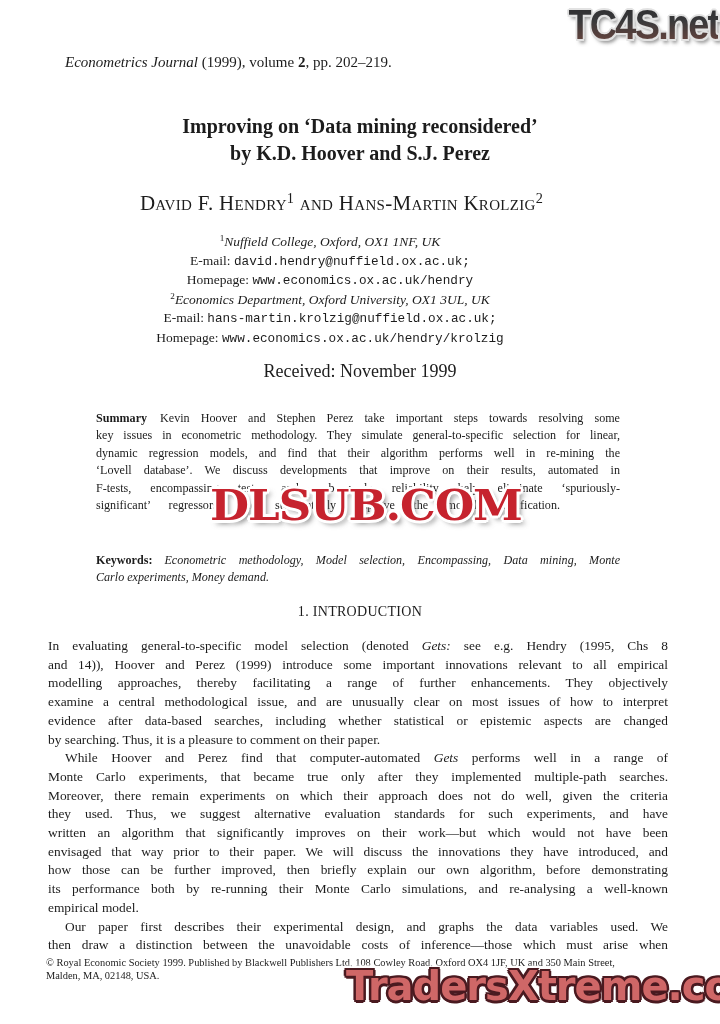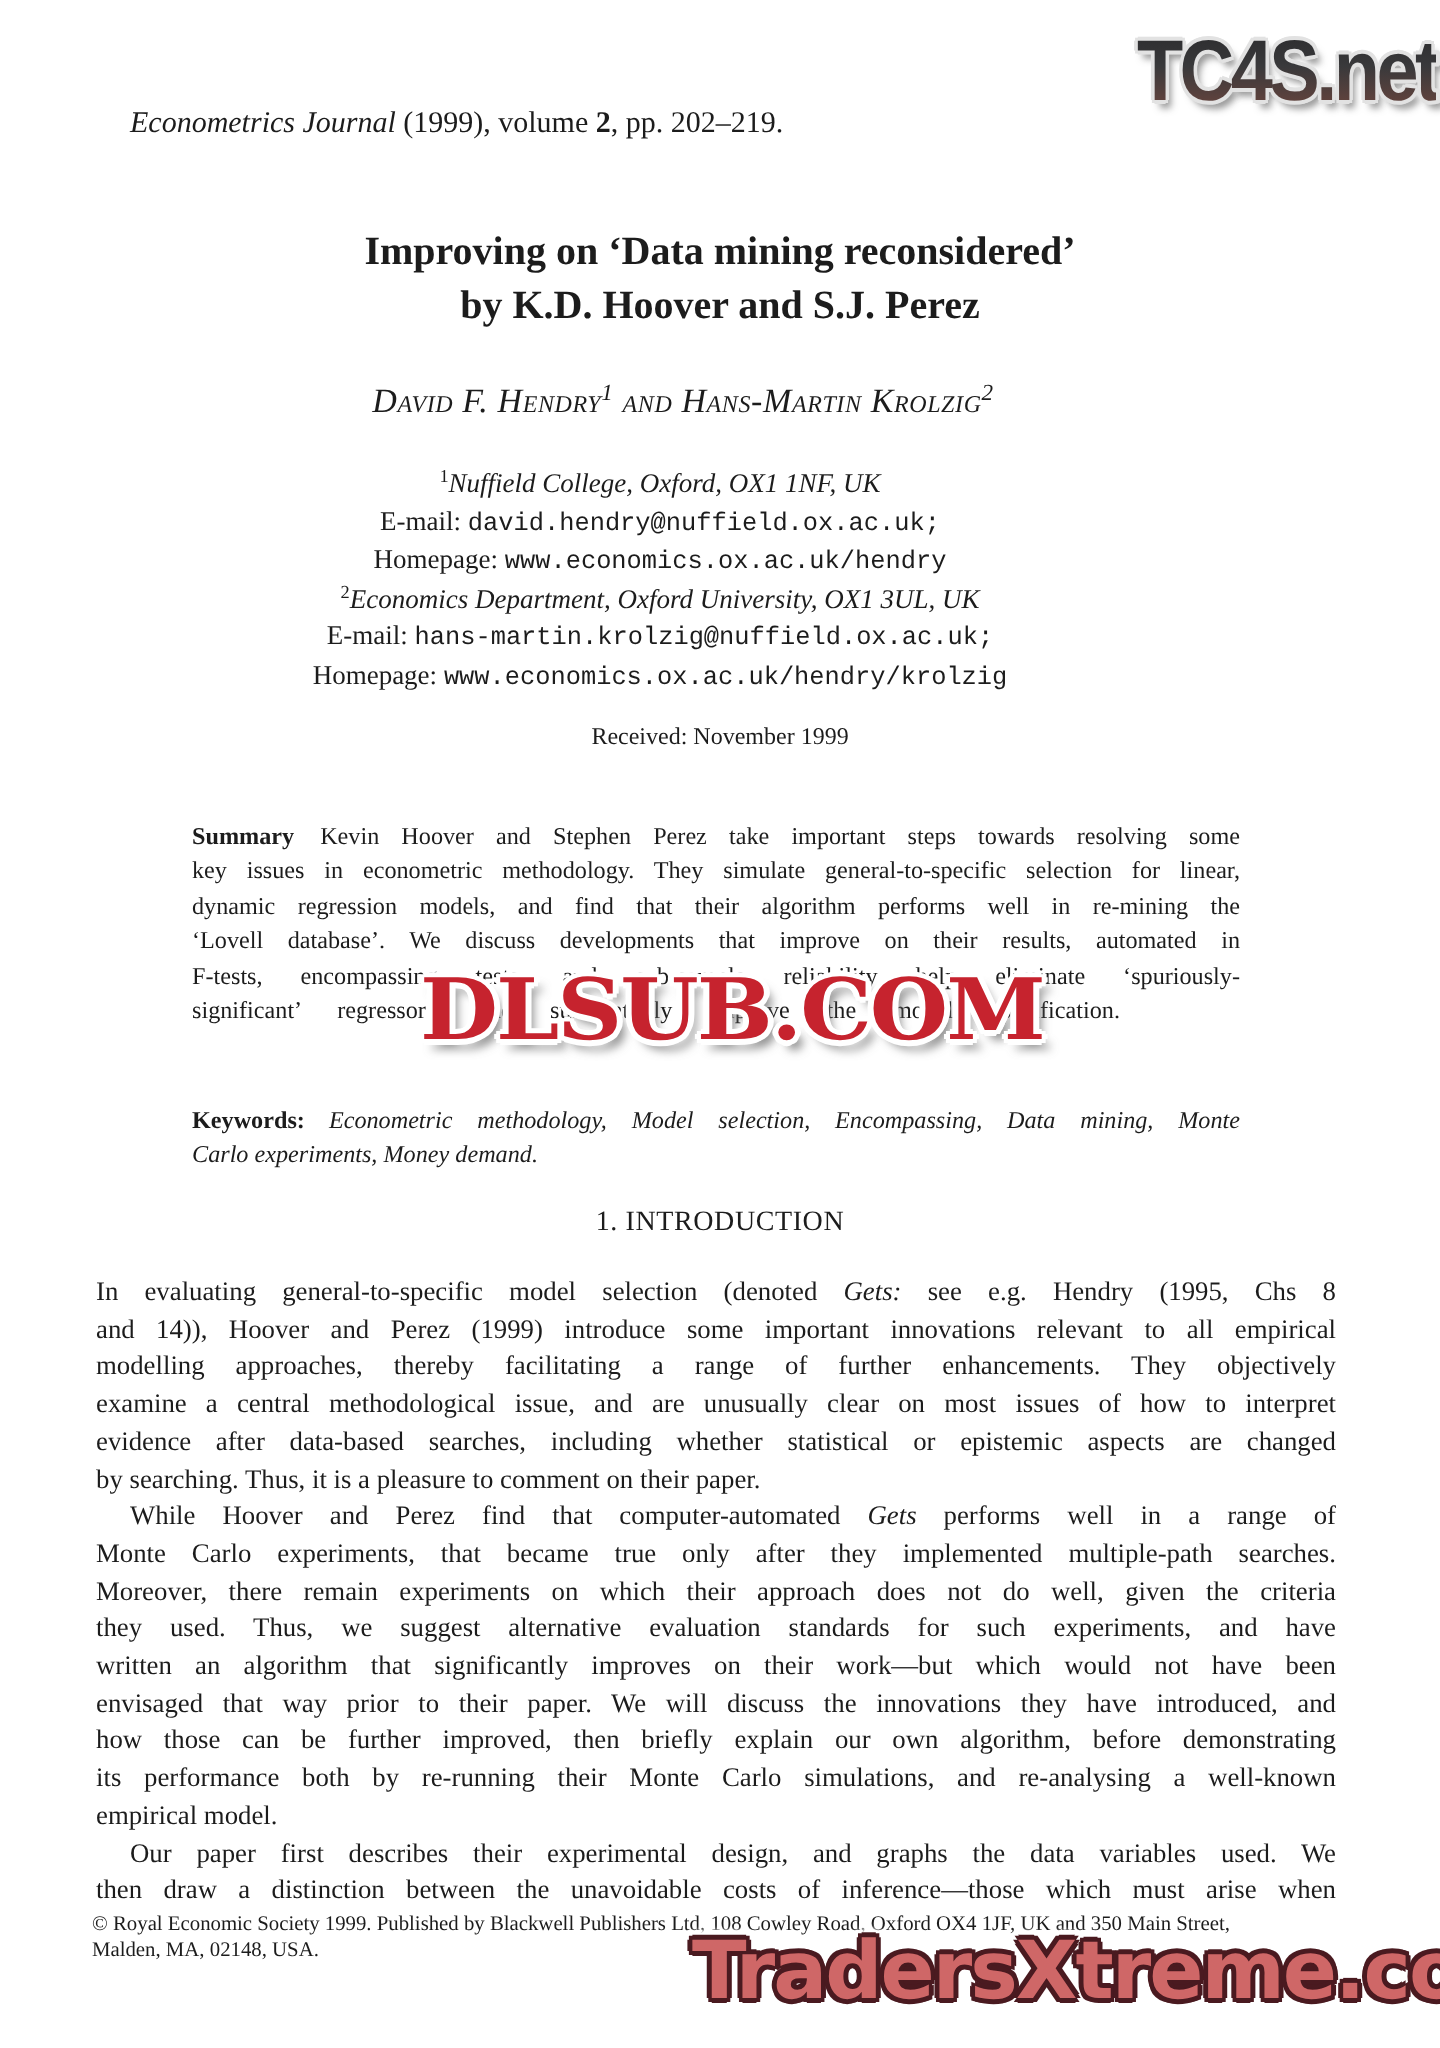--- a/index.html
+++ b/index.html
@@ -15,40 +15,40 @@
   .left .line { text-align:left; text-align-last:left; }
   .it { font-style:italic; }
   .bd { font-weight:bold; }
   .mono { font-family:"Liberation Mono", monospace; font-size:0.94em; }
   .sup { font-size:68%; position:relative; top:-0.5em; line-height:0; }
 
   #journal-line { left:65px; top:54px; font-size:15px; width:460px; }
 
   #title { left:0; top:113px; width:720px; font-size:20px; line-height:27px; font-weight:bold; }
 
-  #authors { left:0; top:191px; width:683px; font-size:17px; font-variant:small-caps; letter-spacing:.3px;font-style:italic; }
+  #authors { left:0; top:191px; width:683px; font-size:21px; font-variant:small-caps; letter-spacing:.3px; }
 
   #affiliations { left:0; top:233px; width:660px; font-size:13.5px; line-height:18.6px; }
 
-  #received { left:0; top:361px; width:720px; font-size:12px; text-align:center; }
+  #received { left:0; top:361px; width:720px; font-size:18px; text-align:center; }
 
   #summary { left:96px; top:410px; width:524px; font-size:12.1px; line-height:17.4px; }
   #keywords { left:96px; top:552px; width:524px; font-size:12.1px; line-height:17.4px; }
 
   #section-heading { left:0; top:604px; width:720px; font-size:14px; text-align:center; letter-spacing:.3px; }
 
   #body-text { left:48px; top:637px; width:620px; font-size:13.4px; line-height:18.7px; }
 
   #footer { left:46px; top:956px; width:630px; font-size:10.4px; line-height:13.4px; }
 
   
   .stack { position:absolute; display:grid; }
   .stack > span { grid-area:1/1; white-space:nowrap; }
 
-  #wm-top { top:15px; right:2px; }
+  #wm-top { top:3px; right:2px; }
   #wm-top > span {
     font-family:"Liberation Sans", sans-serif; font-weight:bold;
     font-size:43px; letter-spacing:-2px; line-height:1;
     transform:scaleX(.88); transform-origin:top right;
   }
   #wm-top .under {
     color:#e2e2e2;
     text-shadow:-2px 0 #e2e2e2,2px 0 #e2e2e2,0 -2px #e2e2e2,0 2px #e2e2e2,
       -1.5px -1.5px #e2e2e2,1.5px 1.5px #e2e2e2,1.5px -1.5px #e2e2e2,-1.5px 1.5px #e2e2e2,
       3px 4px 4px rgba(60,60,60,.55);

